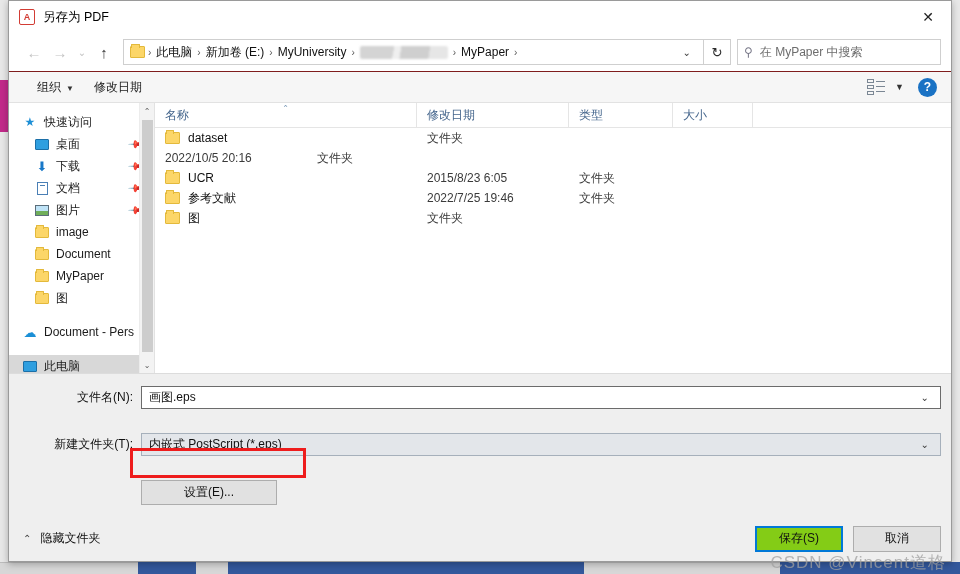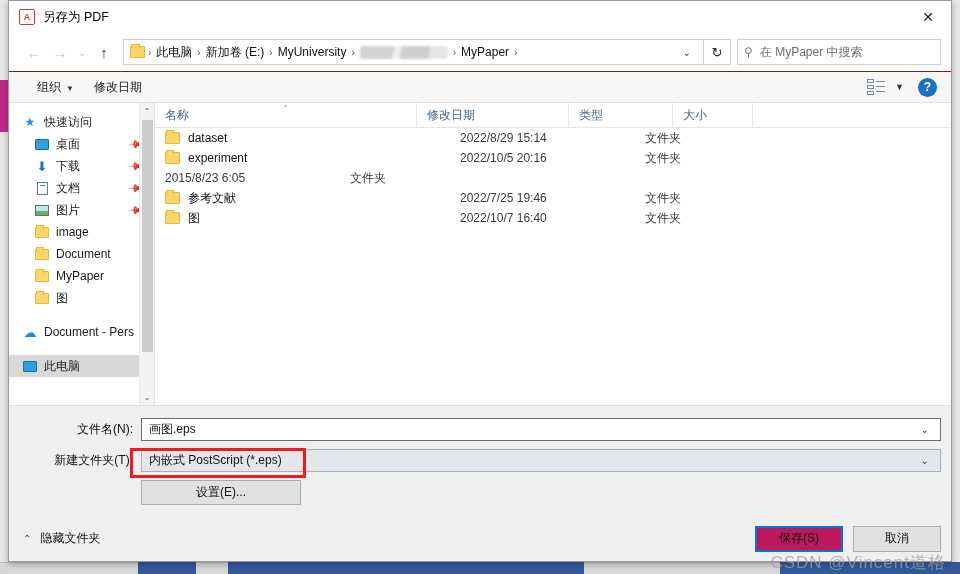--- a/index.html
+++ b/index.html
@@ -230,48 +230,48 @@
   .col-h .sortcaret {
     position: absolute; left: 50%; top: 1px; transform: translateX(-50%);
     font-size: 8px; color: #7a9ab8;
   }
   .c-name { width: 262px; flex: 0 0 262px; }
   .c-date { width: 152px; flex: 0 0 152px; }
   .c-type { width: 104px; flex: 0 0 104px; }
   .c-size { width: 80px;  flex: 0 0 80px; }
 
   #rows { flex: 1 1 auto; overflow: hidden; background: #fff; }
-  .frow { height: 20px; display: flex; align-items: center; font-size: 12px; color: #111; cursor: default; gap: 33px; }
+  .frow { height: 20px; display: flex; align-items: center; font-size: 12px; color: #111; cursor: default; }
   .cell { height: 20px; display: flex; align-items: center; white-space: nowrap; overflow: hidden; }
   .cell.name { width: 262px; flex: 0 0 262px; padding-left: 10px; }
   .cell.name .ic-folder { margin-right: 8px; flex: 0 0 auto; width: 15px; height: 12px; }
   .cell.date { width: 152px; flex: 0 0 152px; padding-left: 10px; color: #3a3a3a; }
   .cell.type { width: 104px; flex: 0 0 104px; padding-left: 10px; color: #3a3a3a; }
   .cell.size { width: 80px;  flex: 0 0 80px;  padding-left: 10px; color: #3a3a3a; }
 
   
   #formarea {
     background: #efefef; border-top: 1px solid #dcdcdc;
     padding: 12px 0 0 0; flex: 0 0 auto;
   }
-  .form-row { display: flex; align-items: center; margin-bottom: 8px; padding-right: 10px; }
+  .form-row { display: flex; align-items: center; margin-bottom: 24px; padding-right: 10px; }
   .form-label {
     width: 132px; flex: 0 0 132px; text-align: right; padding-right: 8px;
     font-size: 12px; color: #111; white-space: nowrap;
   }
   .combo {
     flex: 1 1 auto; height: 23px; border: 1px solid #6b6b6b; background: #fff;
     display: flex; align-items: center; padding-left: 7px;
     font-size: 12px; color: #111; min-width: 0;
   }
   .combo.readonly { background: #e3e6ea; border: 1px solid #a6b0bb; color: #111; }
   .combo .combo-caret { margin-left: auto; padding: 0 11px; font-size: 10px; color: #3a3a3a; cursor: pointer; }
   #settings-row { display: flex; margin-bottom: 10px; }
   #settings-btn {
-    margin-left: 132px; width: 160px; height: 25px;
+    margin-left: 132px; width: 136px; height: 25px;
     border: 1px solid #adadad; background: #e1e1e1;
     font-size: 12px; color: #111; cursor: pointer;
     display: flex; align-items: center; justify-content: center;
   }
 
   
   #annot-rect {
     position: absolute; left: 121px; top: 447px;
     width: 176px; height: 30px;
     border: 3px solid #ee1c1c; pointer-events: none;
@@ -286,21 +286,21 @@
     border-top: 1px solid #efefef;
   }
   #hide-folders { display: flex; align-items: center; font-size: 12px; color: #111; cursor: pointer; }
   #hide-folders .chev { font-size: 10px; color: #444; margin-right: 9px; }
   #footer-btns { margin-left: auto; display: flex; gap: 10px; }
   .dlg-btn {
     width: 88px; height: 26px; font-size: 12px; color: #111;
     display: flex; align-items: center; justify-content: center;
     background: #e1e1e1; border: 1px solid #adadad; cursor: pointer;
   }
-  .dlg-btn.default { border: 2px solid #0078d7; background: #be185d; }
+  .dlg-btn.default { border: 2px solid #0078d7; background: #84cc16; }
 
   
   #watermark {
     position: absolute; right: 14px; bottom: 0;
     font-size: 17px; color: rgba(160,160,160,.75);
     letter-spacing: 1px; pointer-events: none; z-index: 40;
     font-family: "Liberation Sans", sans-serif;
   }
 </style>
 </head>
@@ -485,53 +485,51 @@
           <span>大小</span>
         </div>
       </div>
 
       <div id="rows">
         <div class="frow">
           <div class="cell name">
             <span class="ic-folder"></span>
             <span>dataset</span>
           </div>
-          <div class="cell date">2022/8/29 15:14</div>
           <div class="cell type">文件夹</div>
           <div class="cell size"></div>
         </div>
         <div class="frow">
-          <div class="cell name">
-            <span class="ic-folder"></span>
-            <span>experiment</span>
-          </div>
           <div class="cell date">2022/10/5 20:16</div>
           <div class="cell type">文件夹</div>
           <div class="cell size"></div>
         </div>
         <div class="frow">
+          <div class="cell name">
+            <span class="ic-folder"></span>
+            <span>UCR</span>
+          </div>
           <div class="cell date">2015/8/23 6:05</div>
           <div class="cell type">文件夹</div>
           <div class="cell size"></div>
         </div>
         <div class="frow">
           <div class="cell name">
             <span class="ic-folder"></span>
             <span>参考文献</span>
           </div>
           <div class="cell date">2022/7/25 19:46</div>
           <div class="cell type">文件夹</div>
           <div class="cell size"></div>
         </div>
         <div class="frow">
           <div class="cell name">
             <span class="ic-folder"></span>
             <span>图</span>
           </div>
-          <div class="cell date">2022/10/7 16:40</div>
           <div class="cell type">文件夹</div>
           <div class="cell size"></div>
         </div>
       </div>
     </div>
   </div>
 
   <div id="formarea">
     <div class="form-row">
       <div class="form-label">文件名(N):</div>

